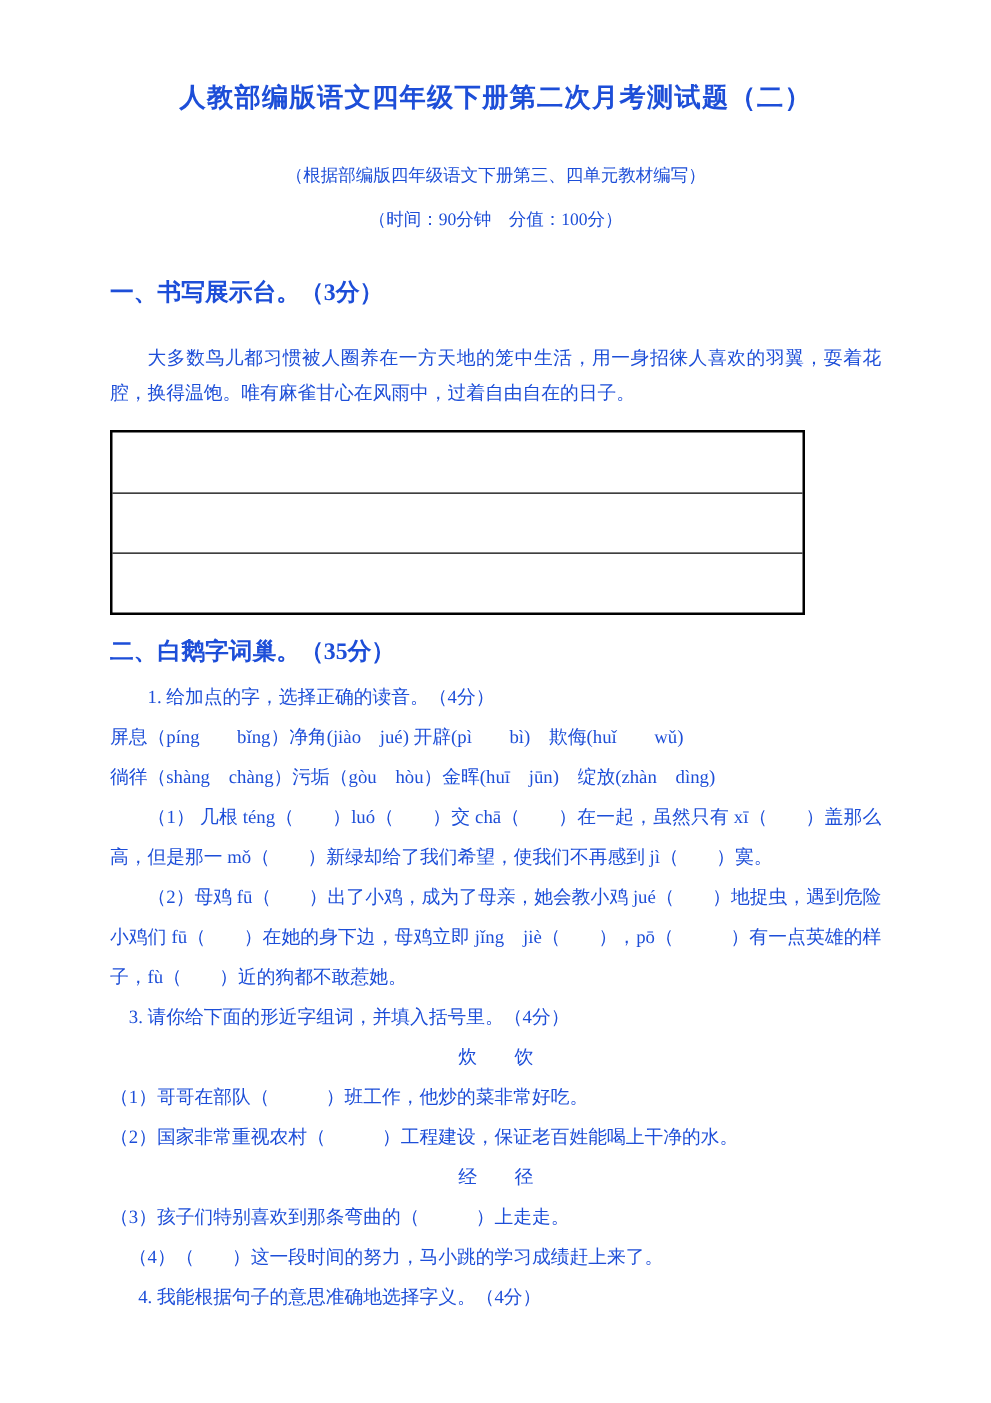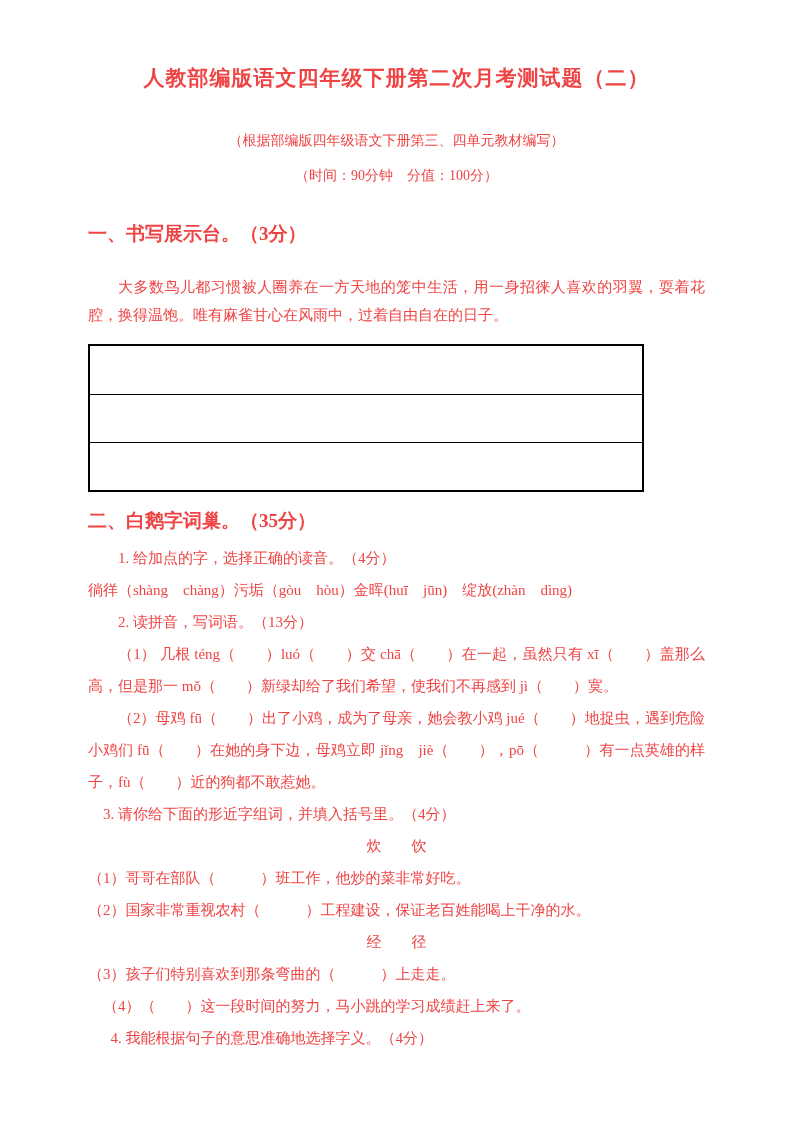--- a/index.html
+++ b/index.html
@@ -3,21 +3,21 @@
 <meta charset="utf-8">
 <style>
   * { box-sizing: border-box; }
   html, body { margin: 0; padding: 0; background: #ffffff; }
   .page {
     position: relative;
     width: 793px;
     height: 1122px;
     margin: 0 auto;
     background: #ffffff;
-    color: #ef4444;
+    color: #1d4ed8;
     font-family: "Liberation Serif", "DejaVu Serif", serif;
     font-size: 15px;
     padding: 64px 88px 30px 88px;
     overflow: hidden;
   }
 
   .title {
     font-size: 21px;
     font-weight: bold;
     text-align: center;
@@ -103,23 +103,23 @@
   <div class="writing-box">
     <div class="writing-row"></div>
     <div class="writing-row"></div>
     <div class="writing-row"></div>
   </div>
 
   <h2 class="section-heading s2-heading">二、白鹅字词巢。（35分）</h2>
 
   <div class="s2-body">
     <p class="para indent-2">1. 给加点的字，选择正确的读音。（4分）</p>
+    <p class="para">屏息（píng　　bǐng）净角(jiào　jué) 开辟(pì　　bì)　欺侮(huǐ　　wǔ)</p>
     <p class="para">徜徉（shàng　chàng）污垢（gòu　hòu）金晖(huī　jūn)　绽放(zhàn　dìng)</p>
 
-    <p class="para indent-2">2.  读拼音，写词语。（13分）</p>
     <p class="para first-indent-2">（1） 几根 téng（　　）luó（　　）交 chā（　　）在一起，虽然只有 xī（　　）盖那么高，但是那一 mǒ（　　）新绿却给了我们希望，使我们不再感到 jì（　　）寞。</p>
     <p class="para first-indent-2">（2）母鸡 fū（　　）出了小鸡，成为了母亲，她会教小鸡 jué（　　）地捉虫，遇到危险小鸡们 fū（　　）在她的身下边，母鸡立即 jǐng　jiè（　　），pō（　　　）有一点英雄的样子，fù（　　）近的狗都不敢惹她。</p>
 
     <p class="para indent-1">3.  请你给下面的形近字组词，并填入括号里。（4分）</p>
     <p class="para centered">炊　　饮</p>
     <p class="para">（1）哥哥在部队（　　　）班工作，他炒的菜非常好吃。</p>
     <p class="para">（2）国家非常重视农村（　　　）工程建设，保证老百姓能喝上干净的水。</p>
     <p class="para centered">经　　径</p>
     <p class="para">（3）孩子们特别喜欢到那条弯曲的（　　　）上走走。</p>
     <p class="para indent-1">（4）（　　）这一段时间的努力，马小跳的学习成绩赶上来了。</p>

